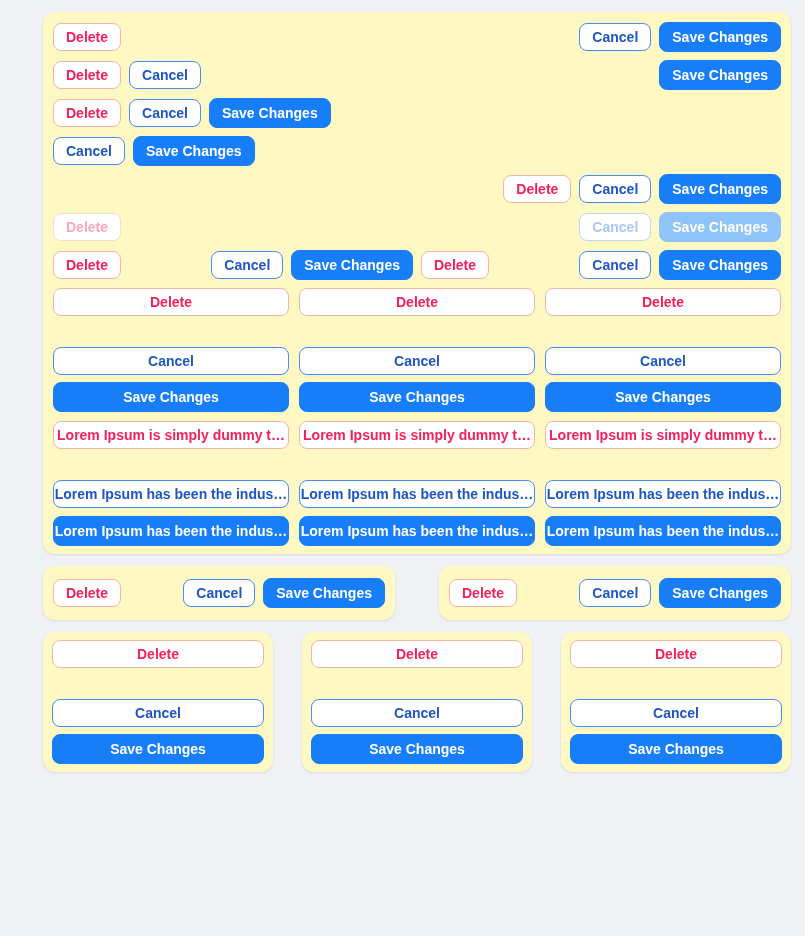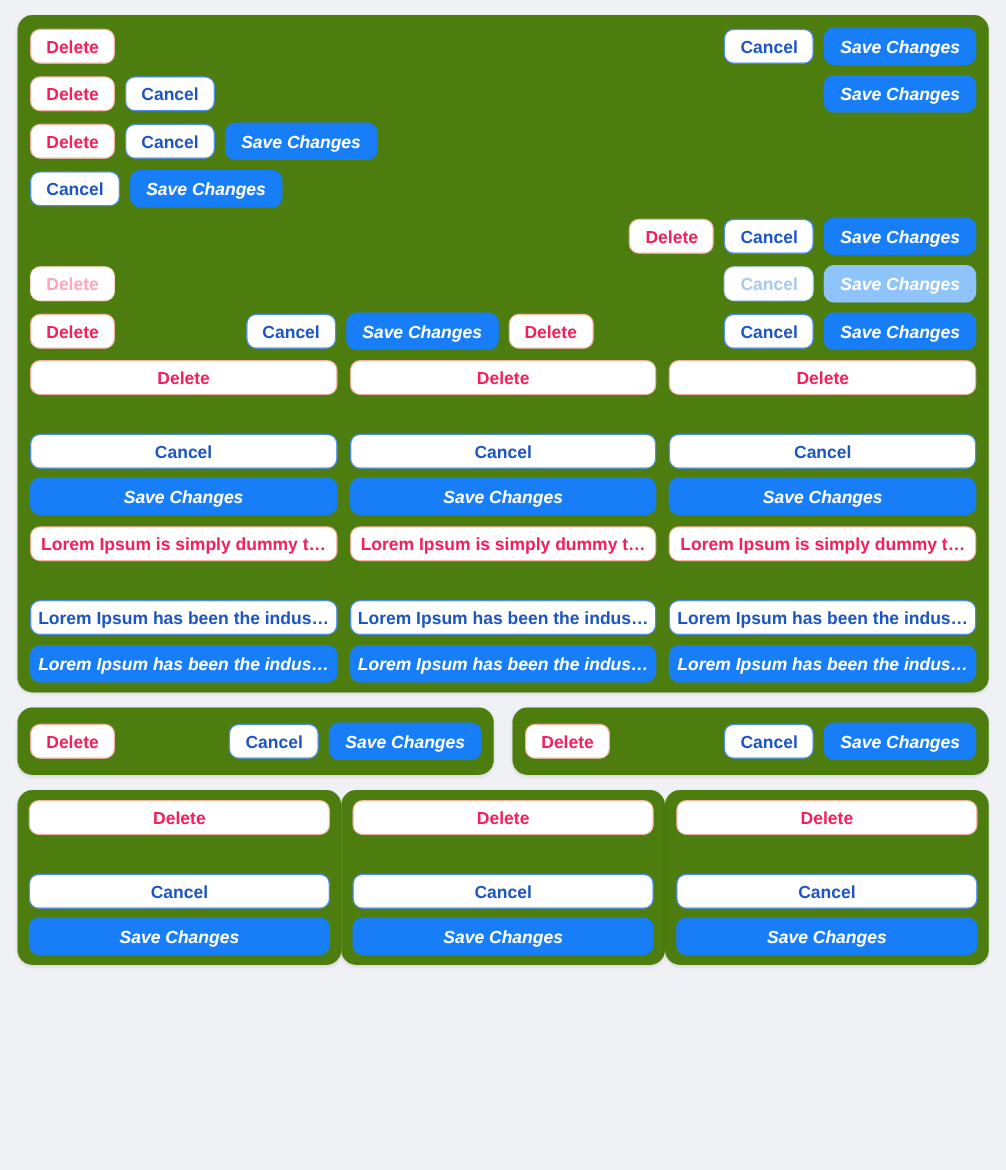--- a/index.html
+++ b/index.html
@@ -4,23 +4,24 @@
 <style>
   * { box-sizing: border-box; margin: 0; padding: 0; }
   html, body { width: 805px; }
   body {
     min-height: 936px;
     background: #f0f1f4;
     font-family: "Liberation Sans", sans-serif;
     padding: 12px 14px 0 14px;
   }
   .card {
-    background: #4d7c0f;
+    background: #fef9c3;
     border-radius: 12px;
     box-shadow: 0 1px 3px rgba(16,24,40,.07), 0 1px 2px rgba(16,24,40,.04);
+    margin-left: 29px;
   }
   .main-card { padding: 10px 10px 8px 10px; margin-bottom: 12px; }
 
   .btn {
     display: inline-flex;
     align-items: center;
     justify-content: center;
     height: 28px;
     padding: 0 12px;
     border-radius: 8px;
@@ -30,21 +31,21 @@
     font-size: 14px;
     font-weight: 700;
     line-height: 1;
     white-space: nowrap;
     overflow: hidden;
     text-overflow: ellipsis;
     cursor: pointer;
   }
   .btn.danger    { color: #f4205c; border-color: #f7b3a6; }
   .btn.secondary { color: #1d56c2; border-color: #4b8bf4; }
-  .btn.primary   { color: #ffffff; background: #177ef7; border-color: #177ef7; height: 30px; font-style: italic; }
+  .btn.primary   { color: #ffffff; background: #177ef7; border-color: #177ef7; height: 30px; }
   .btn.danger.is-disabled    { color: #f9a8bd; border-color: #fbdbd3; cursor: default; }
   .btn.secondary.is-disabled { color: #aac9f1; border-color: #bed9f7; cursor: default; }
   .btn.primary.is-disabled   { background: #8ec4f9; border-color: #8ec4f9; cursor: default; }
   .btn.truncate { max-width: 234px; display: inline-block; line-height: 25px; text-align: center; }
   .btn.full { width: 100%; }
 
   .row {
     display: flex;
     align-items: center;
     justify-content: space-between;

